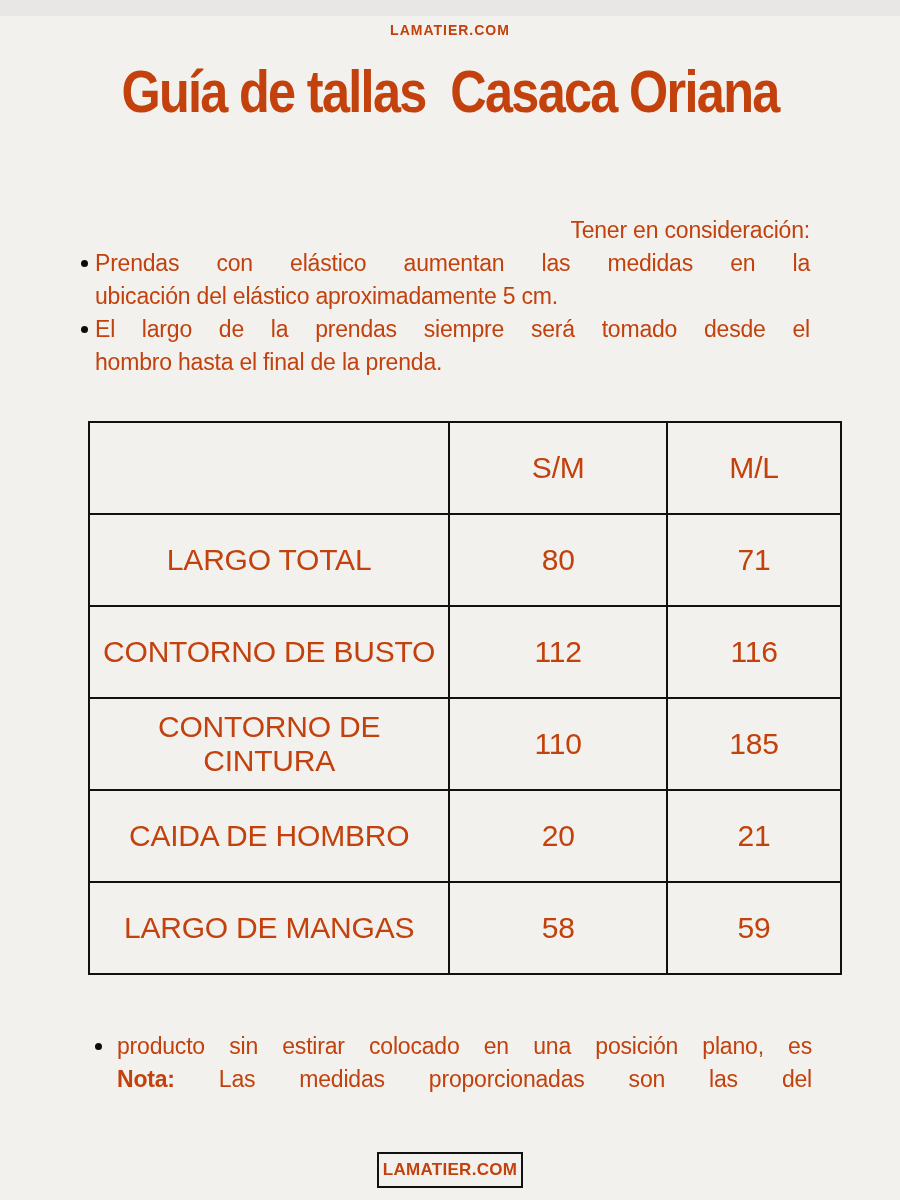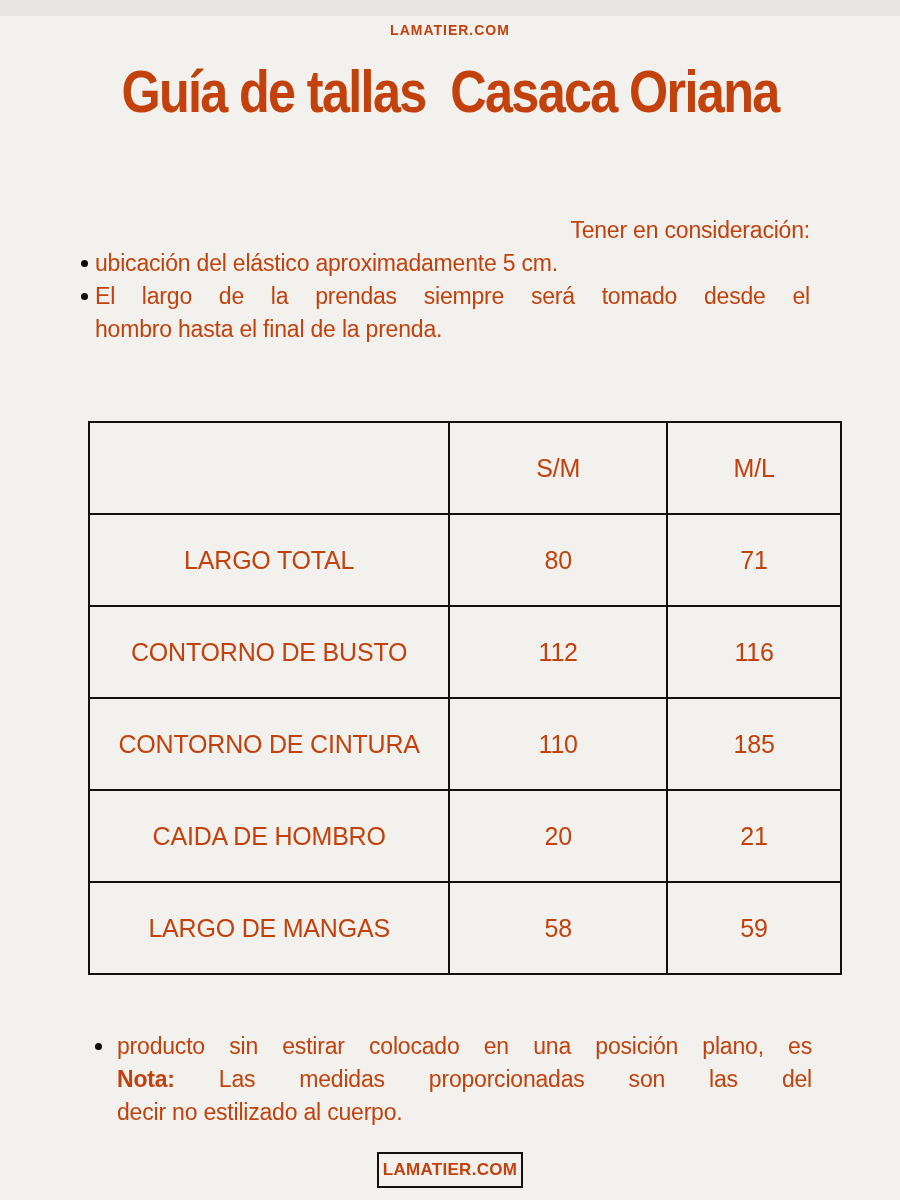--- a/index.html
+++ b/index.html
@@ -66,21 +66,21 @@
   table.size-table {
     border-collapse: collapse;
     table-layout: fixed;
     width: 754px;
   }
   table.size-table td {
     border: 2.5px solid #111;
     height: 92px;
     text-align: center;
     vertical-align: middle;
-    font-size: 25px;
+    font-size: 30px;
     letter-spacing: -0.2px;
   }
   .col-label { width: 344px; }
   .col-sm { width: 208px; }
   .col-ml { width: 166px; }
 
   
   .note {
     position: absolute;
     left: 117px; top: 1014px;
@@ -114,20 +114,21 @@
 
   <div class="top-brand">LAMATIER.COM</div>
 
   <h1 class="title">Guía de tallas  Casaca Oriana</h1>
 
   <div class="considerations">
     <div class="c-heading">Tener en consideración:</div>
 
     <div class="bullet">
       <span class="dot"></span>
+      <div class="jl">Prendas con elástico aumentan las medidas en la</div>
       <div class="ll">ubicación del elástico aproximadamente 5 cm.</div>
     </div>
 
     <div class="bullet">
       <span class="dot"></span>
       <div class="jl">El largo de la prendas siempre será tomado desde el</div>
       <div class="ll">hombro hasta el final de la prenda.</div>
     </div>
   </div>
 
@@ -168,20 +169,19 @@
     </table>
   </div>
 
   <div class="note bullet">
     <span class="dot"></span>
     <div class="jl">producto sin estirar colocado en una posición plano, es</div>
     <div class="jl">
       <b>Nota:</b>
       <span>Las medidas proporcionadas son las del</span>
     </div>
-    <div class="ll">decir no estilizado al cuerpo.</div>
   </div>
 
   <div class="footer-box">
     <span>LAMATIER.COM</span>
   </div>
 
 </div>
 
 </body></html>

